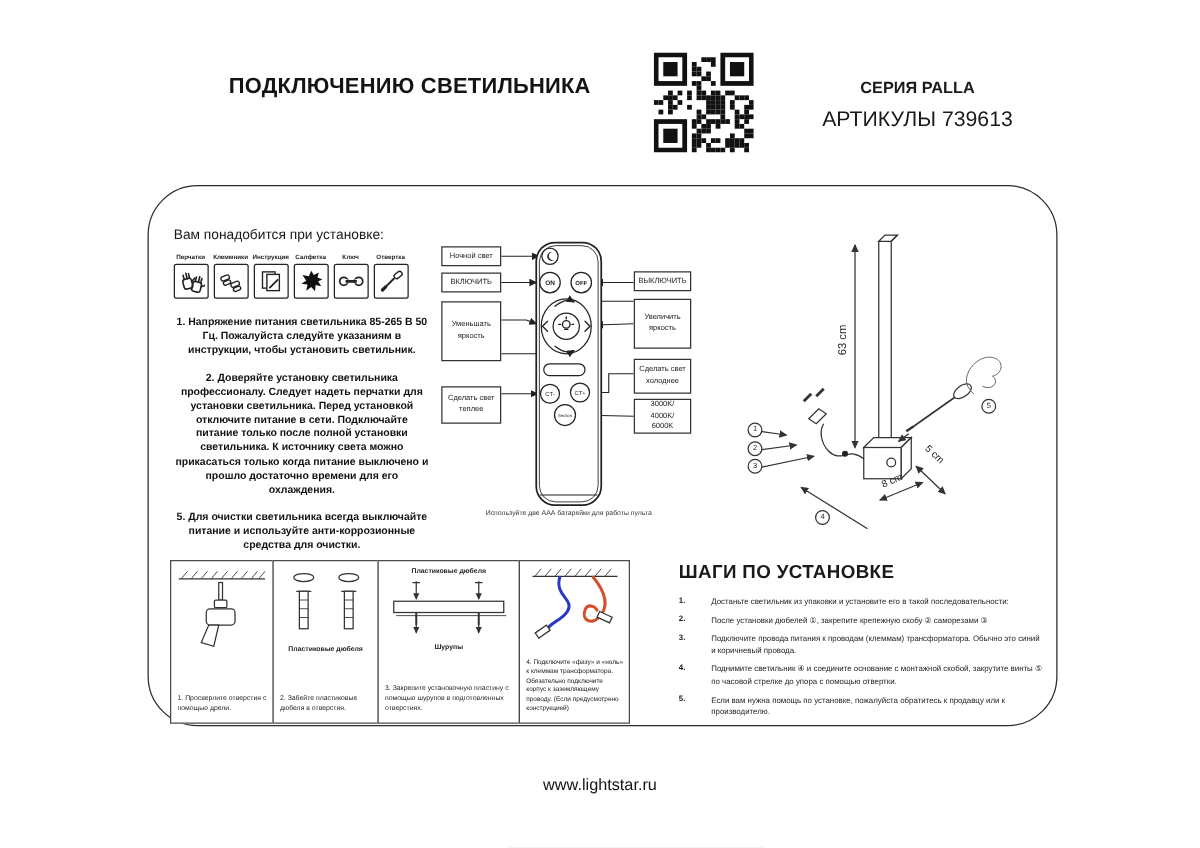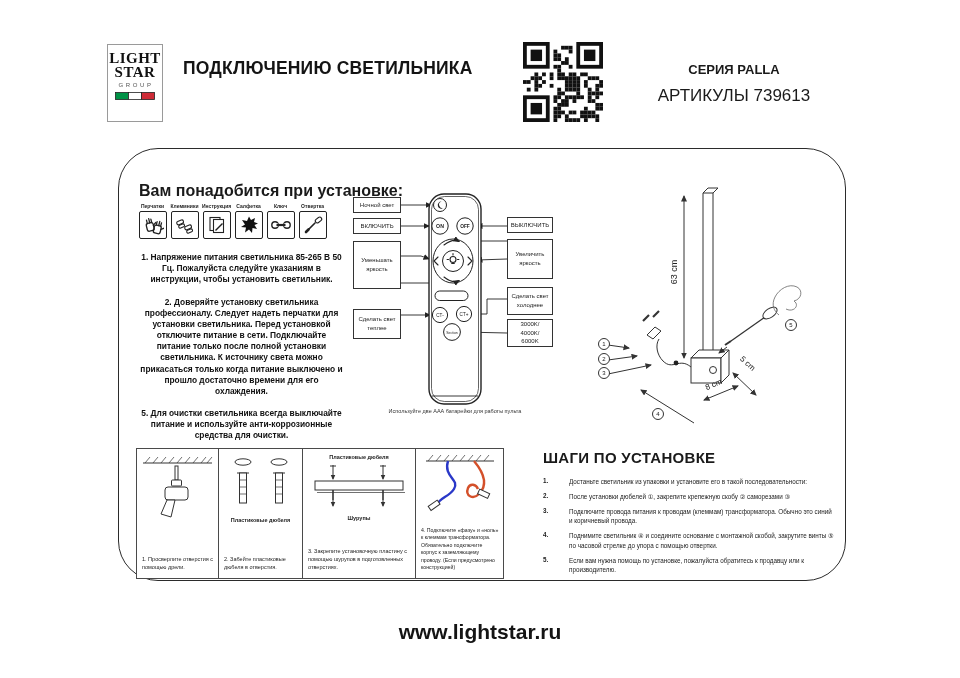--- a/index.html
+++ b/index.html
@@ -15,21 +15,21 @@
   .hdr-title{left:183px;top:57px;font-size:17.5px;font-weight:bold;line-height:1.32;letter-spacing:0.2px;color:#141414;}
   .qr{left:523px;top:42px;width:80px;height:80px;}
   .series-wrap{left:628px;top:62px;width:212px;text-align:center;}
   .series-name{font-size:13px;font-weight:bold;}
   .series-art{font-size:17px;font-weight:normal;margin-top:9px;}
 
   
   .panel{left:118px;top:148px;width:726px;height:431px;border:1.5px solid #2b2b2b;border-radius:40px;background:#fff;}
 
   
-  .tools-heading{left:20px;top:33px;font-size:16px;font-weight:bold;}
+  .tools-heading{left:20px;top:33px;font-size:11px;font-weight:normal;}
   .tools-row{left:19px;top:54px;display:flex;gap:3px;}
   .tool{width:29px;}
   .tool-label{font-size:5px;font-weight:bold;text-align:center;height:8px;white-space:nowrap;color:#222;}
   .tool-box{width:26px;height:26px;border:1.5px solid #222;border-radius:2px;display:flex;align-items:center;justify-content:center;background:#fff;margin:0 auto;}
 
   
   .notes{left:20px;top:103px;width:205px;}
   .note{font-size:8.4px;font-weight:600;line-height:1.33;margin-bottom:11px;color:#111;text-align:center;}
 
   
@@ -55,37 +55,27 @@
   .sbox-caption{position:absolute;left:5px;right:4px;bottom:6px;font-size:5.5px;line-height:1.45;color:#222;}
   .sbox-label{position:absolute;left:0;right:0;text-align:center;font-size:5.5px;font-weight:bold;color:#222;}
 
   
   .steps{left:424px;top:300px;width:292px;}
   .steps-heading{font-size:15px;font-weight:bold;letter-spacing:0.3px;margin-bottom:11px;}
   .step{display:flex;margin-bottom:5px;}
   .step-num{width:26px;font-size:6.3px;font-weight:bold;flex:none;}
   .step-text{flex:1;font-size:6.3px;line-height:1.55;color:#222;}
 
-  .footer-url{left:0;top:620px;width:100%;text-align:center;font-size:21px;font-weight:bold;color:#141414;}
+  .footer-url{left:0;top:620px;width:100%;text-align:center;font-size:13px;font-weight:normal;color:#141414;}
 </style>
 </head>
 <body>
 
 <div class="page">
 
-  <div class="abs logo-box">
-    <div class="logo-line">LIGHT</div>
-    <div class="logo-line">STAR</div>
-    <div class="logo-group">GROUP</div>
-    <svg class="logo-flag" width="40" height="8">
-      <rect x="0.5" y="0.5" width="13" height="7" stroke="#222" stroke-width="0.8" fill="#009246"></rect>
-      <rect x="13.5" y="0.5" width="13" height="7" stroke="#222" stroke-width="0.8" fill="#ffffff"></rect>
-      <rect x="26.5" y="0.5" width="13" height="7" stroke="#222" stroke-width="0.8" fill="#ce2b37"></rect>
-    </svg>
-  </div>
 
   <div class="abs hdr-title">
     <div>ПОДКЛЮЧЕНИЮ СВЕТИЛЬНИКА</div>
   </div>
 
   <svg class="abs qr" id="qr-svg" viewBox="0 0 80 80">
       <rect x="0" y="0" width="80" height="80" fill="#fff"></rect>
       <rect x="38.095238095238095" y="3.8095238095238093" width="3.8095238095238093" height="3.8095238095238093" fill="#111"></rect>
       <rect x="41.904761904761905" y="3.8095238095238093" width="3.8095238095238093" height="3.8095238095238093" fill="#111"></rect>
       <rect x="45.71428571428571" y="3.8095238095238093" width="3.8095238095238093" height="3.8095238095238093" fill="#111"></rect>

